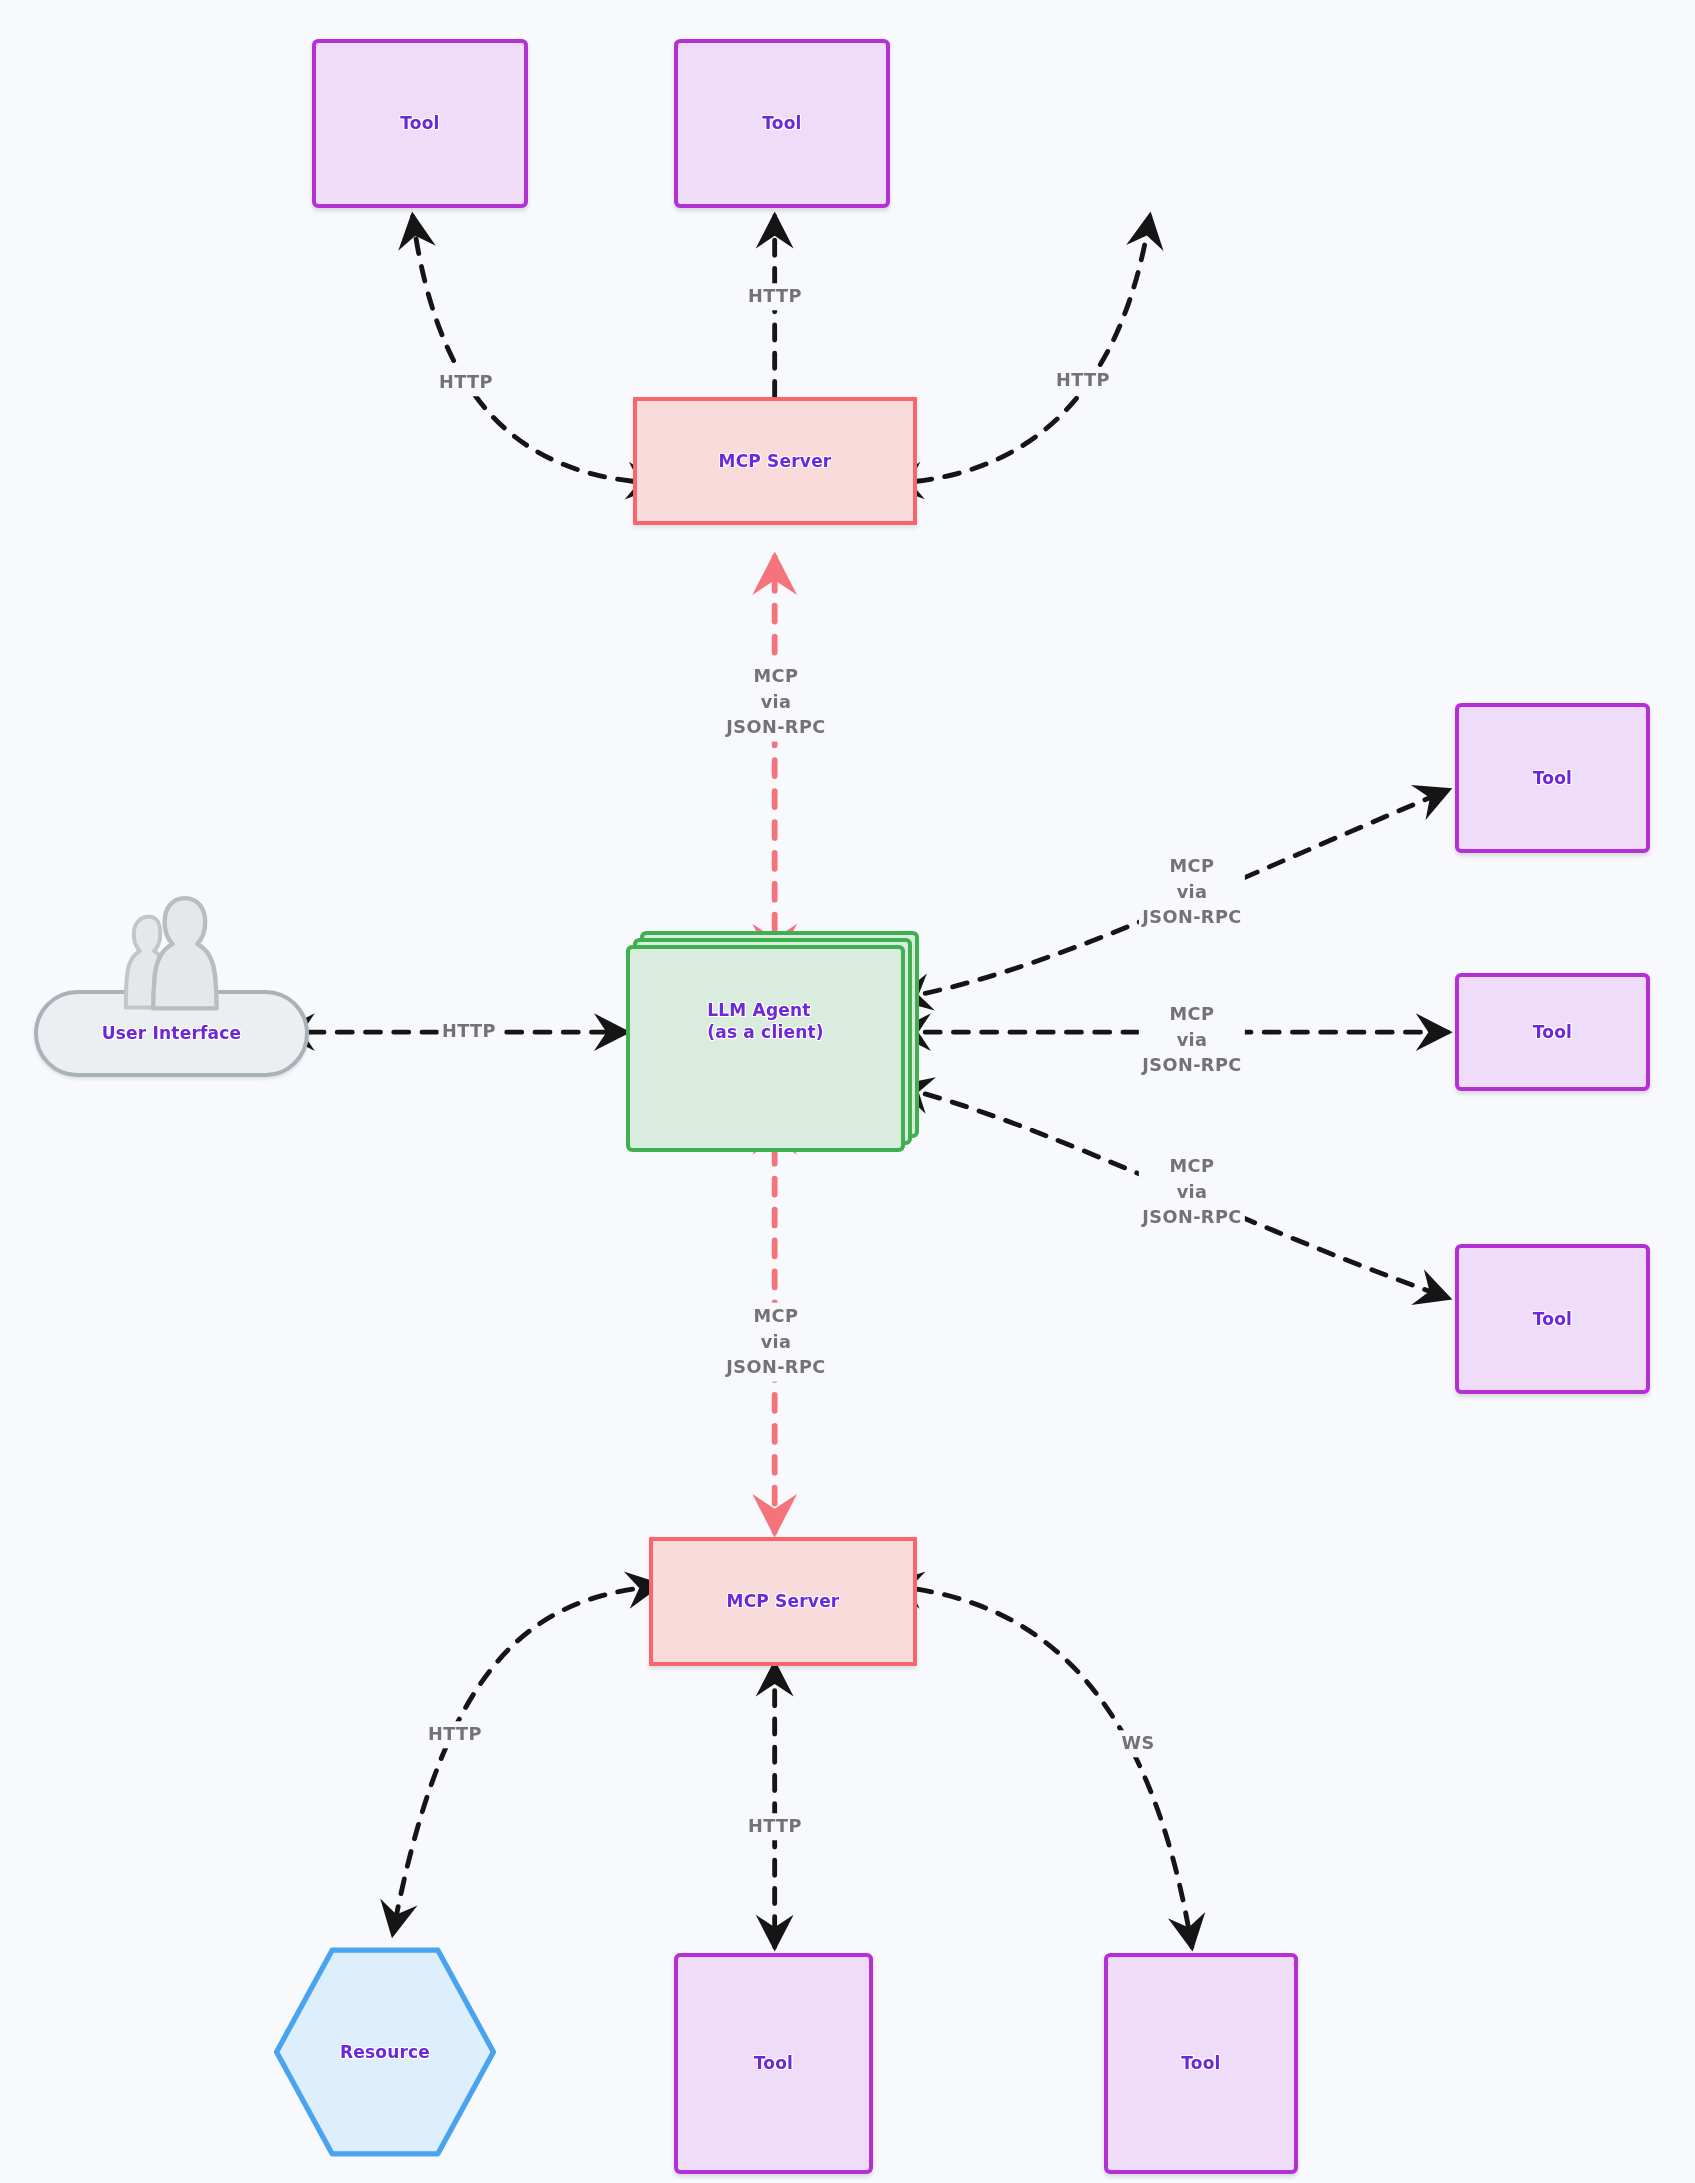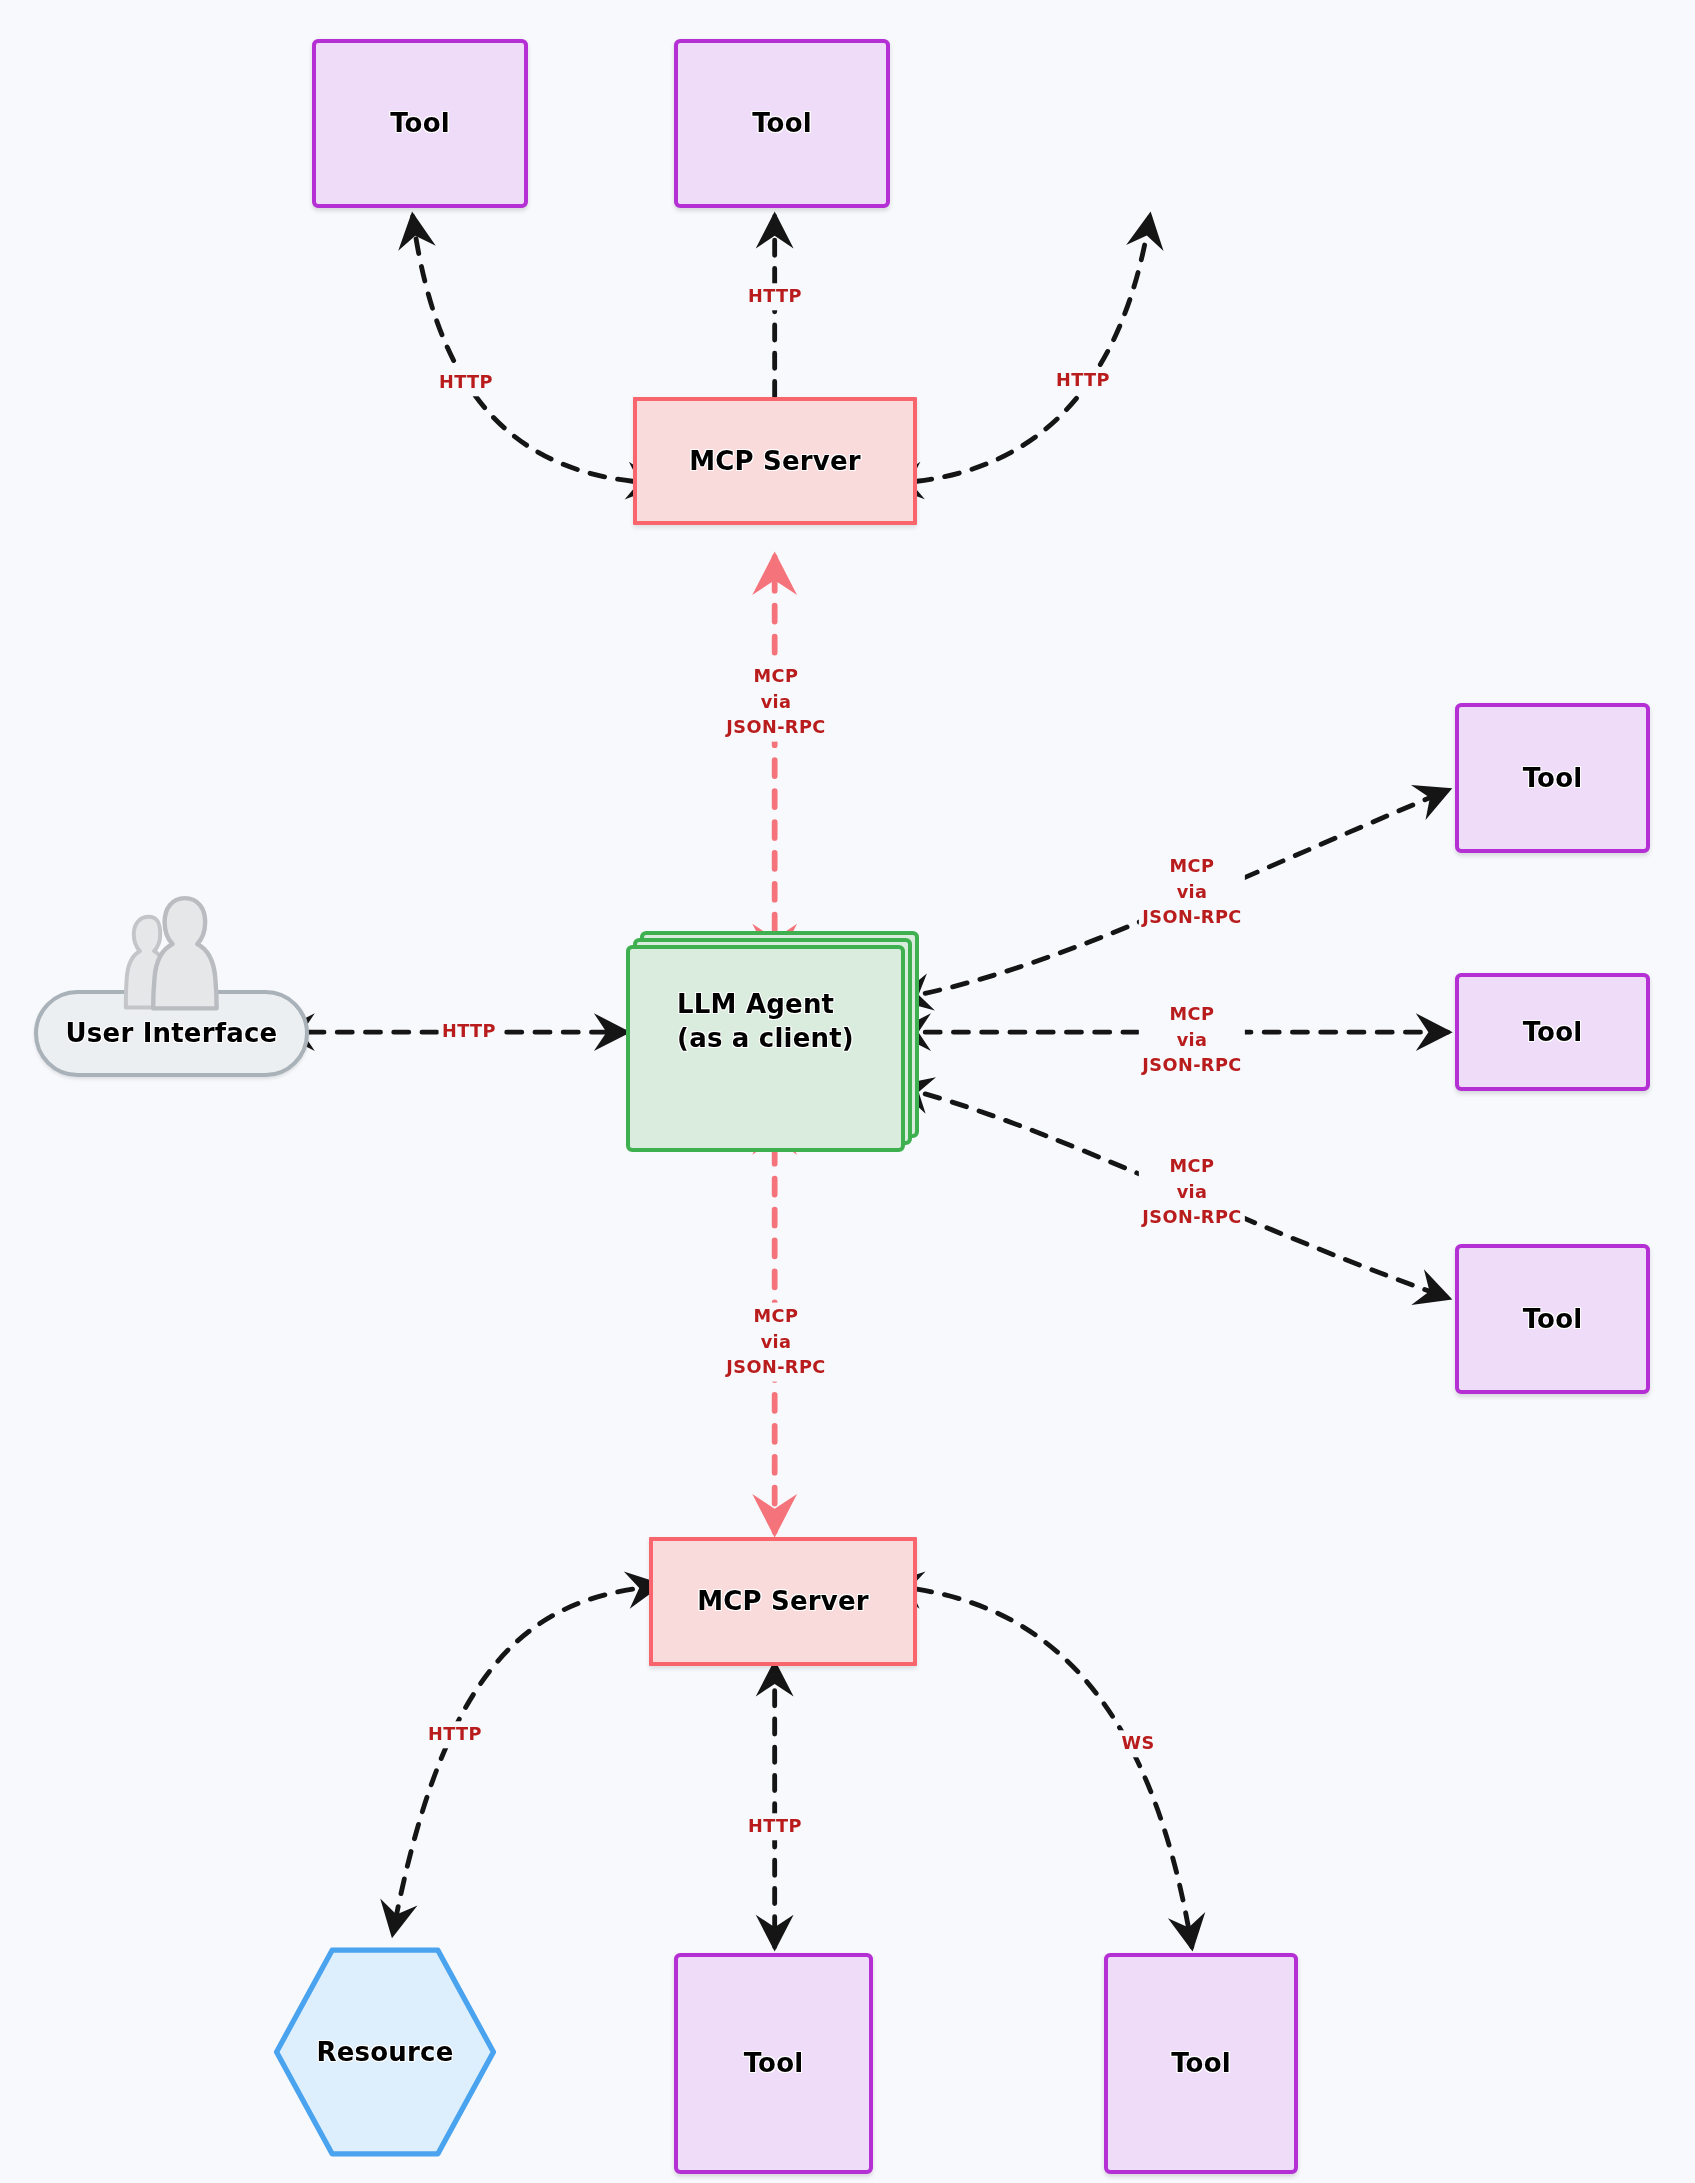--- a/index.html
+++ b/index.html
@@ -27,23 +27,23 @@
   .node {
     position: absolute;
     box-sizing: border-box;
     display: flex;
     align-items: center;
     justify-content: center;
     text-align: center;
   }
   .node-label {
     font-family: "DejaVu Sans", sans-serif;
-    font-size: 26px;
+    font-size: 17px;
     font-weight: 700;
-    color: #000000;
+    color: #6d28d9;
     line-height: 1.32;
     letter-spacing: 0.2px;
     text-shadow:
       0.9px 0 0 #ffffff, -0.9px 0 0 #ffffff, 0 0.9px 0 #ffffff, 0 -0.9px 0 #ffffff,
       0.9px 0.9px 0 #ffffff, -0.9px -0.9px 0 #ffffff, 0.9px -0.9px 0 #ffffff, -0.9px 0.9px 0 #ffffff;
     white-space: pre-line;
     pointer-events: none;
   }
   
   .tool {
@@ -107,21 +107,21 @@
   .ui-label {
     position: absolute;
     display: flex; align-items: center; justify-content: center;
   }
   
   .edge-label {
     position: absolute;
     font-family: "DejaVu Sans", sans-serif;
     font-size: 17.7px;
     font-weight: 700;
-    color: #b91c1c;
+    color: #737373;
     letter-spacing: 0.4px;
     line-height: 1.45;
     text-align: center;
     white-space: pre-line;
     background: #f8f9fc;
     padding: 0.9px 3.5px;
     transform: translate(-50%, -50%);
     pointer-events: none;
   }
 </style>

